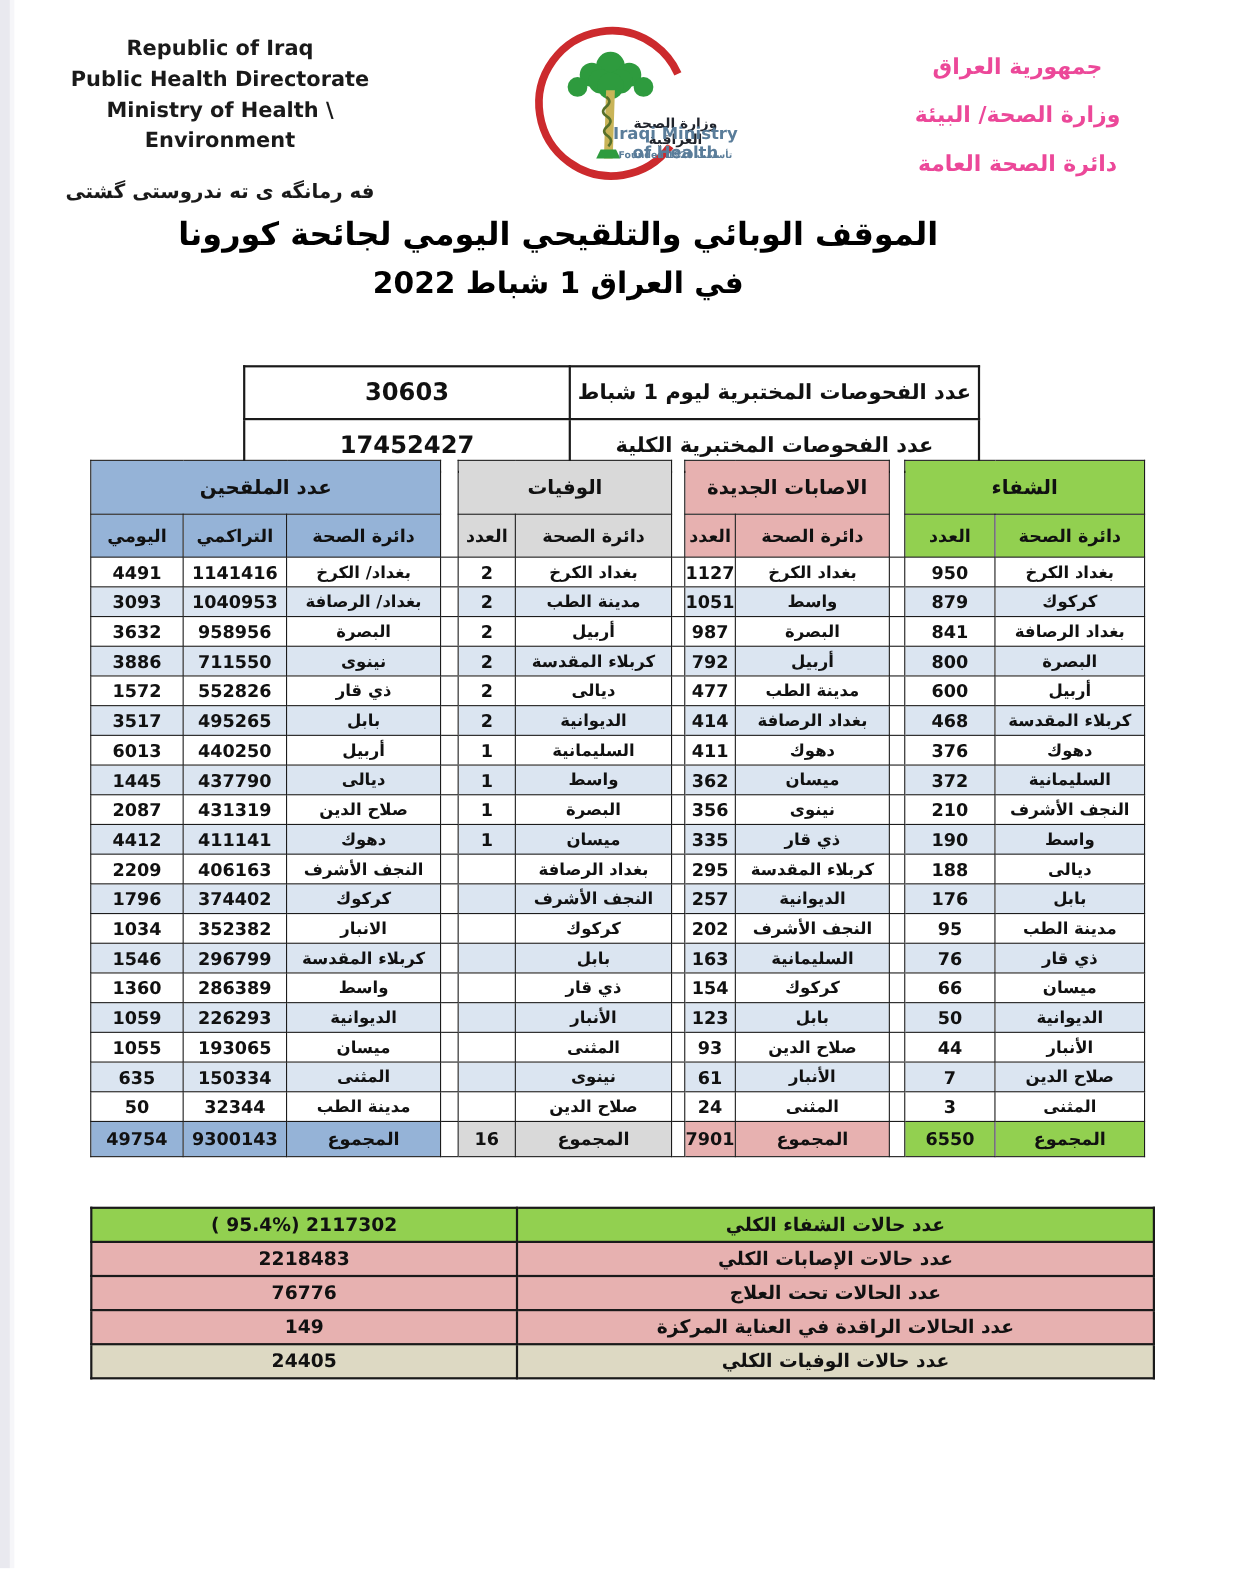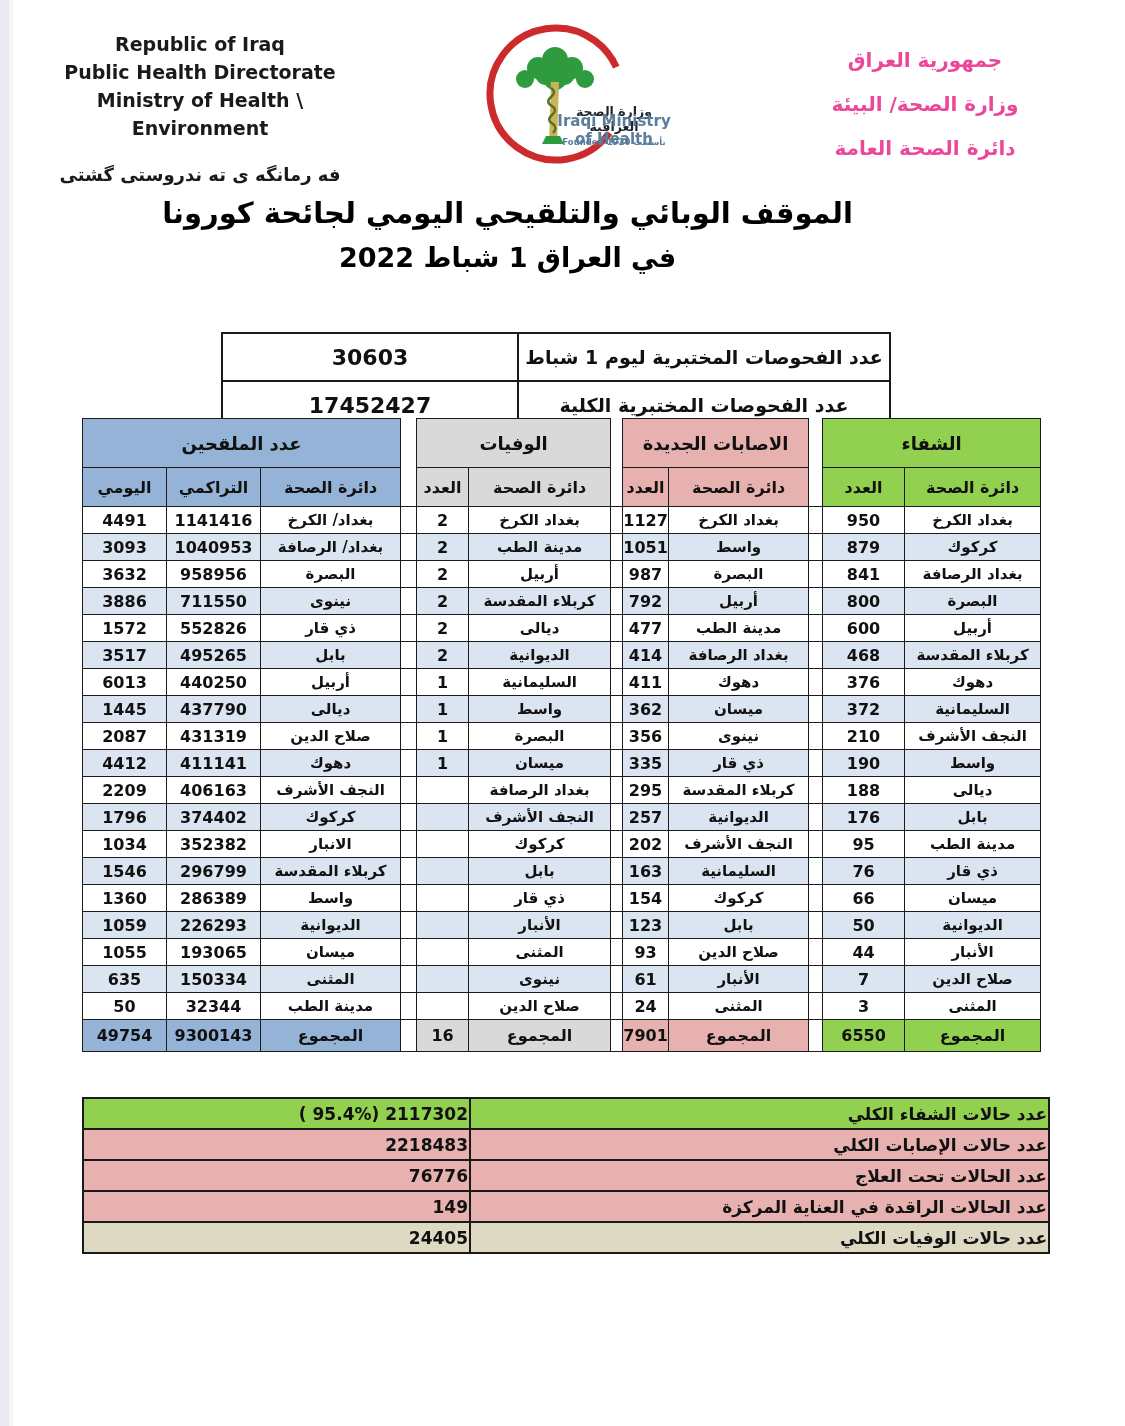--- a/index.html
+++ b/index.html
@@ -52,21 +52,21 @@
   .main tbody tr:nth-child(even) td{background:#dbe5f1;}
   .main tbody tr td{background:#ffffff;}
   .main tbody tr.totals td{height:31px;font-size:16px;}
   .c-green{background:#92d050 !important;}
   .c-pink{background:#e7b1b0 !important;}
   .c-gray{background:#d9d9d9 !important;}
   .c-blue{background:#95b3d7 !important;}
 
   
   .summary{position:absolute;left:82px;top:1097px;width:958px;}
-  .summary td{border:2px solid #1a1a1a;height:27px;vertical-align:middle;text-align:right;
+  .summary td{border:2px solid #1a1a1a;height:27px;vertical-align:middle;text-align:center;
               font-weight:bold;}
   .summary td.val{width:383px;font-size:17px;}
   .summary td.lbl{width:575px;font-size:17px;}
   .row-green td{background:#92d050;}
   .row-pink td{background:#e7b1b0;}
   .row-beige td{background:#ddd9c3;}
 </style>
 </head>
 <body>
 

